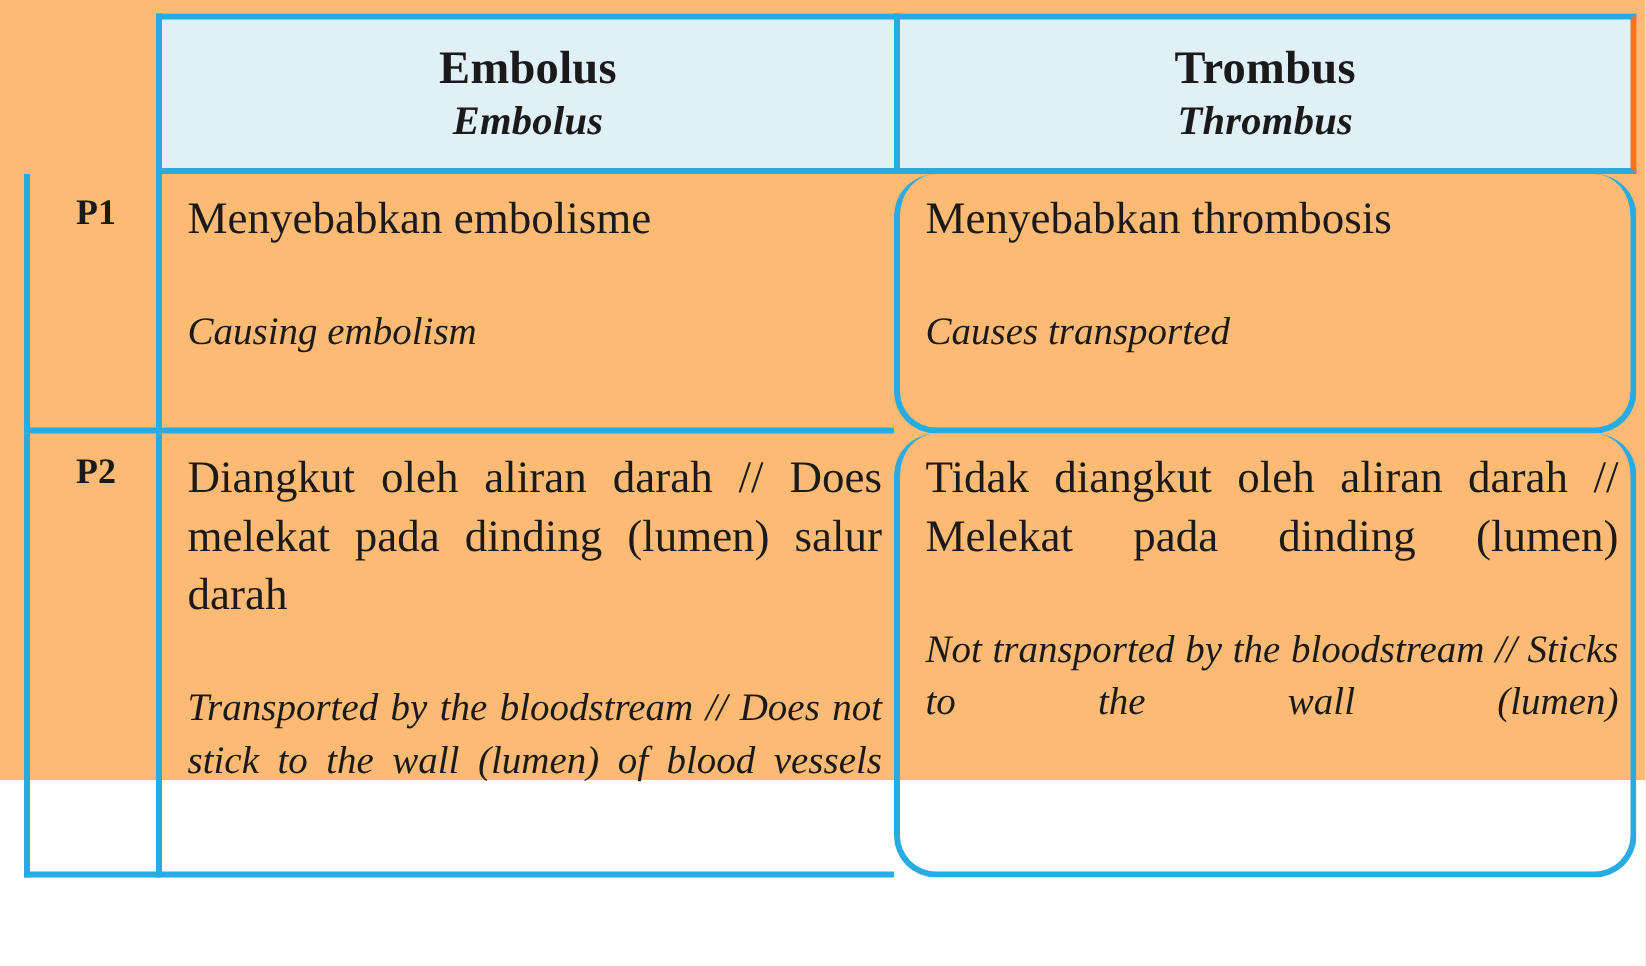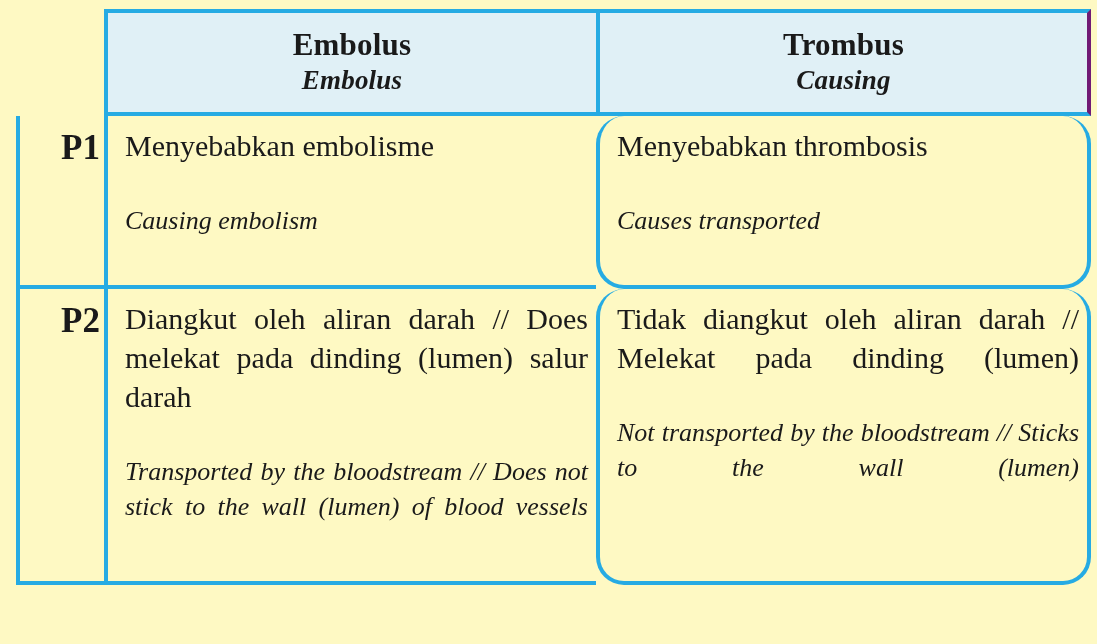--- a/index.html
+++ b/index.html
@@ -11,22 +11,22 @@
     width: 1097px;
     height: 644px;
     overflow: hidden;
     font-family: "Liberation Serif", "DejaVu Serif", serif;
     color: #1a1a1a;
   }
 
   .sheet {
     position: relative;
     width: 1097px;
-    height: 644px;
-    background: #fef9c3;
+    height: 520px;
+    background: #fdba74;
   }
 
   
   table.compare {
     position: absolute;
     left: 16px;
     top: 9px;
     width: 1075px;
     border-collapse: separate;
     border-spacing: 0;
@@ -52,43 +52,43 @@
   
   th.head {
     background: #e0f0f6;
     border-top: 4px solid #26abe3;
     border-bottom: 4px solid #26abe3;
     border-left: 4px solid #26abe3;
     padding: 14px 10px 16px 10px;
     text-align: center;
     font-weight: normal;
   }
-  th.head.last { border-right: 4px solid #701a75; }
+  th.head.last { border-right: 4px solid #f97316; }
 
   .head-ms {
     font-weight: bold;
     font-size: 31px;
     line-height: 1.18;
     letter-spacing: .2px;
   }
   .head-en {
     font-weight: bold;
     font-style: italic;
     font-size: 27px;
     line-height: 1.2;
     letter-spacing: .2px;
   }
 
   
   td.rowlabel {
     border-left: 4px solid #26abe3;
     border-bottom: 4px solid #26abe3;
-    text-align: right;
+    text-align: center;
     font-weight: bold;
-    font-size: 35px;
+    font-size: 24px;
     line-height: 1.0;
     padding: 14px 4px 10px 8px;
   }
   td.cell {
     border-left: 4px solid #26abe3;
     border-bottom: 4px solid #26abe3;
     padding: 10px 8px 12px 17px;
   }
   td.cell.last { border-right: 4px solid #26abe3; border-radius: 28px; }
 
@@ -136,21 +136,21 @@
       <tr>
         <td class="corner"></td>
 
         <th class="head">
           <div class="head-ms">Embolus</div>
           <div class="head-en">Embolus</div>
         </th>
 
         <th class="head last">
           <div class="head-ms">Trombus</div>
-          <div class="head-en">Causing</div>
+          <div class="head-en">Thrombus</div>
         </th>
       </tr>
     </thead>
 
     <tbody>
 
       <tr class="r-p1">
         <td class="rowlabel">P1</td>
 
         <td class="cell">

